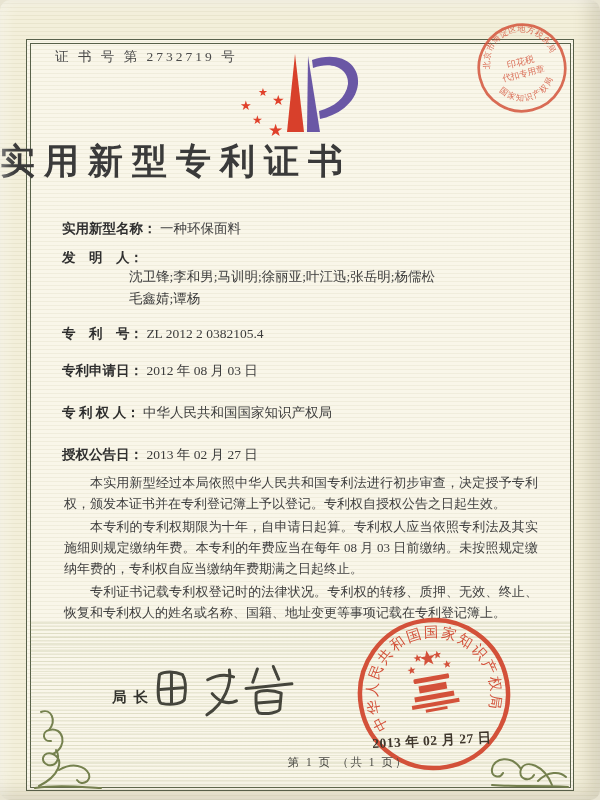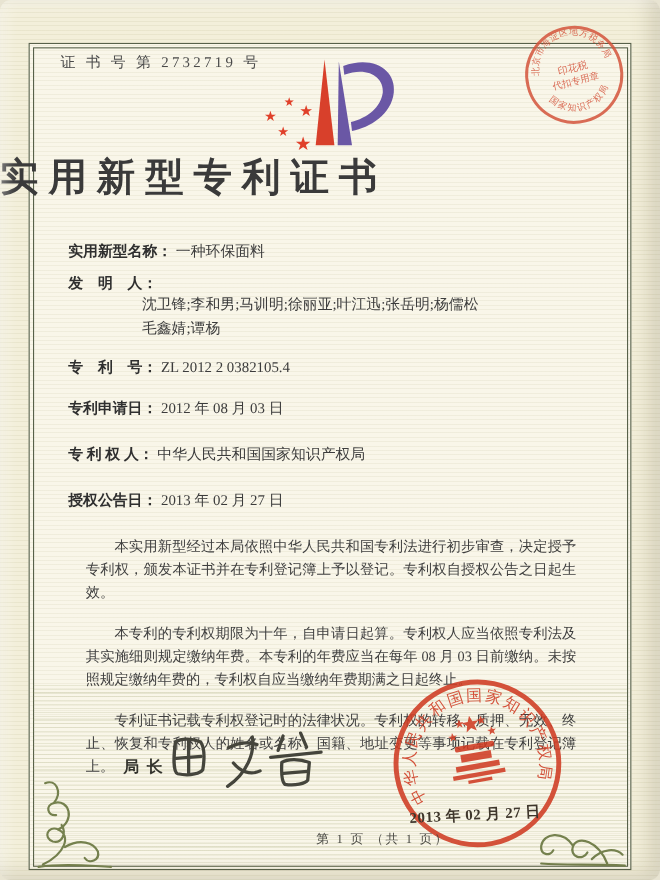--- a/index.html
+++ b/index.html
@@ -24,21 +24,21 @@
     background:repeating-linear-gradient(0deg, rgba(140,146,86,.16) 0 1px, transparent 1px 3.5px);}
   .cert-no{position:absolute;left:55px;top:48px;font-size:13.5px;letter-spacing:3px;color:#4a4a4a;}
   .title{position:absolute;left:0;top:138px;width:100%;text-align:left;
     font-size:35px;letter-spacing:9px;color:#3a3a3a;font-weight:700;}
   .row{position:absolute;left:62px;font-size:13.5px;white-space:nowrap;}
   .row .lbl{font-weight:700;color:#2f2f2f;display:inline-block;min-width:66px;}
   .row .val{color:#3c3c3c;}
   .inv-lines{position:absolute;left:129px;top:266px;font-size:13.5px;line-height:21.5px;color:#3c3c3c;}
   .paras{position:absolute;left:62px;top:470px;width:478px;font-size:13px;line-height:21px;
     text-align:justify;color:#3f3f3f;}
-  .paras p{margin:16px;text-indent:2em;}
+  .paras p{margin:2px;text-indent:2em;}
   .director{position:absolute;left:112px;top:688px;font-size:14.5px;letter-spacing:7px;color:#33332d;font-weight:600;}
   .signature{position:absolute;left:146px;top:648px;transform:rotate(-2deg);}
   .tax-stamp{position:absolute;left:468px;top:14px;width:108px;height:108px;transform:rotate(-14deg);opacity:.85;}
   .main-seal{position:absolute;left:354px;top:614px;width:160px;height:160px;transform:rotate(-10deg);opacity:.87;}
   .seal-date{position:absolute;left:364px;top:732px;width:136px;text-align:center;
     font-size:13.5px;font-weight:700;letter-spacing:.5px;color:#3e362c;transform:rotate(-3deg);}
   .footer{position:absolute;left:0;top:755px;width:100%;text-align:center;
     font-size:11.5px;letter-spacing:2px;color:#4a4a44;padding-left:48px;}
   .logo{position:absolute;left:232px;top:48px;}
   .flourish-left{position:absolute;left:29px;top:700px;}

